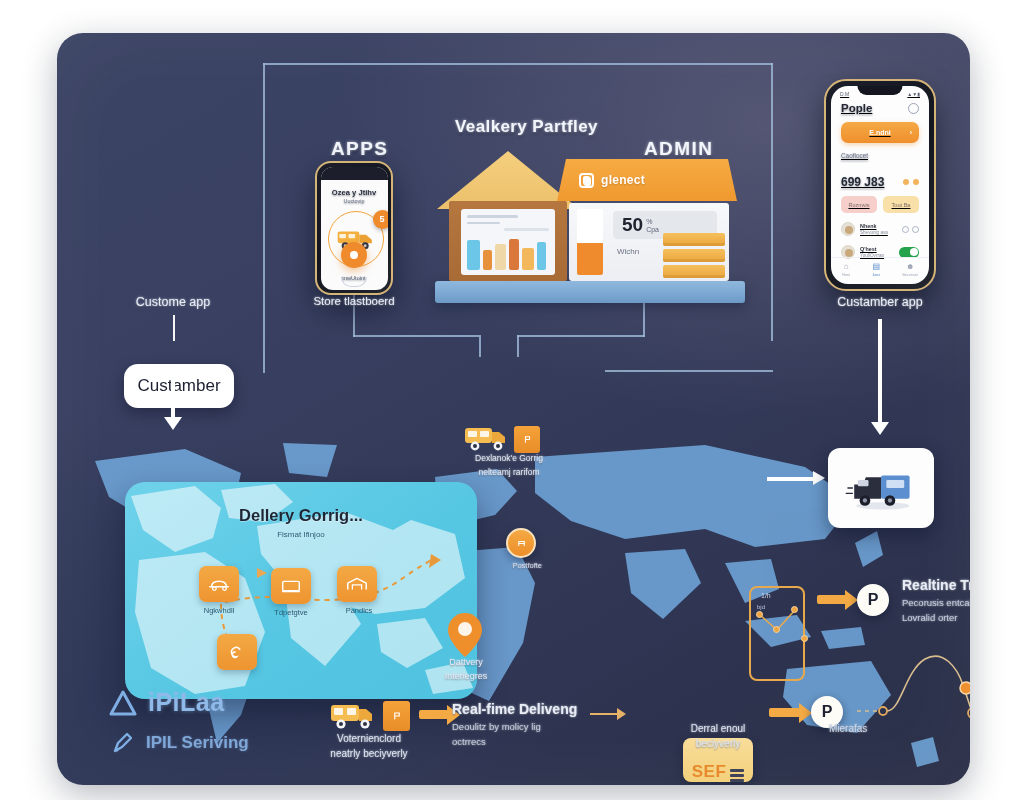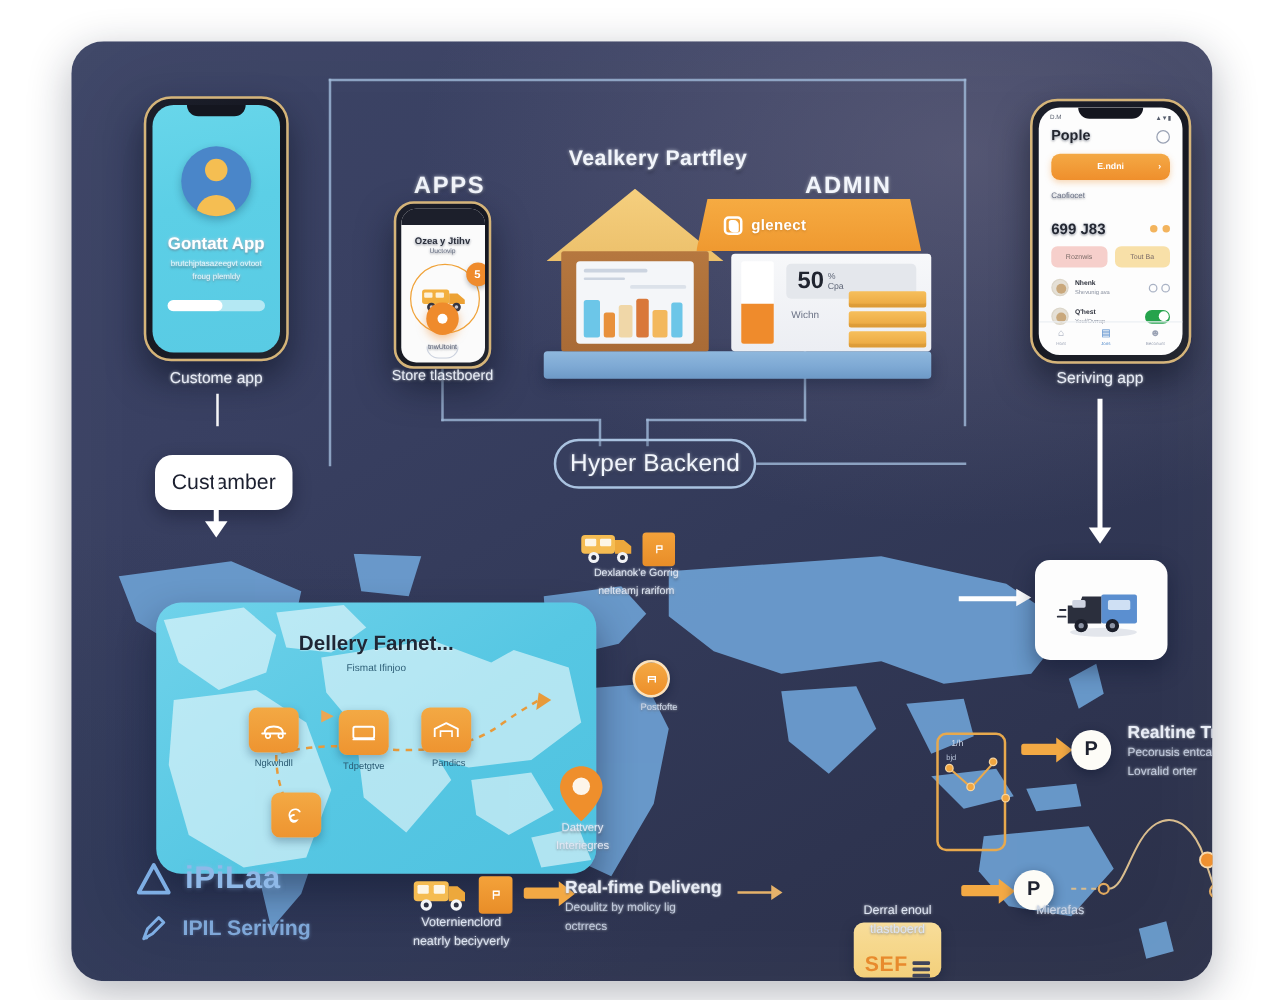--- a/index.html
+++ b/index.html
@@ -224,21 +224,21 @@
     clip-path: polygon(5% 0%, 95% 0%, 100% 100%, 0% 100%);
     display:flex; align-items:center; gap:7px; padding-left:22px;
     box-shadow: 0 4px 8px rgba(10,20,45,.3);
   }
   .awn-logo { width:15px;height:15px;border:2px solid #fff;border-radius:4px;position:relative;}
   .awn-logo::after{content:"";position:absolute;left:2px;top:1px;width:8px;height:10px;background:#fff;border-radius:2px 4px 2px 4px;}
   .awn-name { color:#fff; font-size:12px; font-weight:bold; letter-spacing:.3px; filter:blur(.25px);
               text-shadow:0 1px 2px rgba(120,60,0,.3);}
   .panel {
     position:absolute; left:6px; top:44px; width:160px; height:78px;
-    background: linear-gradient(180deg,#f7f8fa 0%,#eceef3 100%); border-radius:3px;margin-left:16px;
+    background: linear-gradient(180deg,#f7f8fa 0%,#eceef3 100%); border-radius:3px;
   }
   .door { position:absolute; left:8px; top:6px; width:26px; height:66px; background:#fff; border-radius:2px; }
   .door-b { position:absolute; left:8px; top:40px; width:26px; height:32px; background:#ef8b2c; border-radius:0 0 2px 2px;}
   .kpi {
     position:absolute; left:44px; top:8px; width:104px; height:28px;
     background:#e4e7ec; border-radius:4px; display:flex; align-items:center; padding-left:9px; gap:3px;
   }
   .kpi b { font-size:19px; color:#20242f; font-weight:bold; }
   .kpi i { font-size:7px; color:#5d6576; font-style:normal; line-height:1; filter:blur(.3px);}
   .kpi-sub { position:absolute; left:48px; top:44px; font-size:8px; color:#6b7285; filter:blur(.3px); }
@@ -369,32 +369,20 @@
     <div class="line h" style="left:460px; top:302px; width:128px;"></div>
     <div class="line v" style="left:460px; top:302px; height:22px;"></div>
     <div class="line v" style="left:422px; top:302px; height:22px;"></div>
 
     <div class="line h" style="left:548px; top:337px; width:168px;"></div>
 
     <div class="abs sec-head" style="left:274px; top:105px;">APPS</div>
     <div class="abs sec-head soft" style="left:398px; top:84px; font-size:17px;">Vealkery Partfley</div>
     <div class="abs sec-head" style="left:587px; top:105px;">ADMIN</div>
 
-    <div class="phone" style="left:58px; top:44px; width:116px; height:212px;">
-      <div class="screen scr-customer">
-        <div class="notch"></div>
-        <div class="avatar-circle"></div>
-        <div class="blurtxt cust-title" style="color:#ffffff;">Gontatt App</div>
-        <div class="blurtxt cust-sub" style="color:#e8f8fd;">brutchjptasazeegvt ovtoot</div>
-        <div class="blurtxt cust-sub" style="color:#e8f8fd; margin-top:0;">froug plemldy</div>
-        <div class="progress">
-            <i id="custprog" style="width: 56%;"></i>
-          </div>
-      </div>
-    </div>
     <div class="abs blurtxt cap" style="left:58px; top:262px; width:116px;">Custome app</div>
 
     <div class="line v" style="left:116px; top:282px; height:26px; background:#ffffff; opacity:.95;"></div>
     <div class="pill" style="left:67px; top:299px; width:110px; height:44px;">Custamber</div>
     <div class="arrow-d" style="left:114px; top:343px; height:42px;"></div>
 
     <div class="phone" style="left:258px; top:128px; width:78px; height:134px; border-radius:16px; padding:3.5px;">
       <div class="screen scr-store" style="border-radius:12px;">
         <div class="store-top"></div>
         <div class="store-body">
@@ -461,21 +449,21 @@
           <div class="kpi-sub">Wichn</div>
           <div class="boxes">
               <i></i>
               <i></i>
               <i></i>
             </div>
         </div>
       </div>
     </div>
 
-    <div class="phone" style="left:767px; top:46px; width:129px; height:212px;">
+    <div class="phone" style="left:767px; top:46px; width:112px; height:212px;text-decoration:underline;">
       <div class="screen scr-delivery">
         <div class="notch"></div>
         <div class="d-status">
           <span>D.M</span>
           <span>▲▼▮</span>
         </div>
         <div class="d-pad">
           <div class="d-head">
             <div class="d-title blurtxt" style="color:#23262f;">Pople</div>
             <div class="d-ic"></div>
@@ -525,25 +513,24 @@
             <b>▤</b>
             <span>Jons</span>
           </div>
           <div class="d-tab">
             <b>☻</b>
             <span>Beconunt</span>
           </div>
         </div>
       </div>
     </div>
-    <div class="abs blurtxt cap" style="left:758px; top:262px; width:130px;">Seriving app</div>
+    <div class="abs blurtxt cap" style="left:758px; top:262px; width:130px;">Custamber app</div>
 
     <div class="arrow-d" style="left:821px; top:286px; height:104px;"></div>
 
-    <div class="node-out" style="left:386px; top:318px; width:162px; height:40px;">Hyper Backend</div>
 
     <div class="worldmap">
       <svg viewBox="0 0 900 370" style="width:900px;height:370px;">
         <g fill="#6fa3d6" opacity="0.95">
 
           <path d="M30 18 L120 6 L176 30 L168 66 L140 82 L118 120 L96 108 L74 72 L44 54 Z"></path>
           <path d="M118 128 L150 120 L140 150 L120 146 Z"></path>
 
           <path d="M152 168 L186 160 L198 208 L176 272 L152 300 L142 258 L150 206 Z"></path>
 
@@ -574,21 +561,21 @@
         <g fill="#ffffff">
           <path d="M6 14 L70 4 L96 26 L88 56 L50 70 L18 48 Z"></path>
           <path d="M96 8 L150 2 L168 20 L140 40 L104 36 Z"></path>
           <path d="M14 78 L80 70 L120 96 L140 150 L120 204 L70 212 L26 186 L10 130 Z"></path>
           <path d="M132 44 L220 30 L268 48 L286 38 L330 52 L340 96 L300 126 L250 132 L200 118 L156 96 L136 72 Z"></path>
           <path d="M160 108 L214 106 L236 142 L200 184 L166 156 Z"></path>
           <path d="M252 142 L300 136 L318 166 L282 186 L256 170 Z"></path>
           <path d="M300 188 L338 180 L348 206 L308 212 Z"></path>
         </g>
       </svg>
-      <div class="bc-title">Dellery Farnet...</div>
+      <div class="bc-title">Dellery Gorrig...</div>
       <div class="bc-sub">Fismat Ifinjoo</div>
 
       <svg viewBox="0 0 352 217" style="position:absolute;inset:0;width:352px;height:217px;">
         <path d="M100 120 C145 110 170 118 200 118 C240 118 262 108 278 96 C292 86 300 82 306 78" fill="none" stroke="#e89a3a" stroke-width="2" stroke-dasharray="5 5"></path>
         <path d="M96 122 C96 146 104 160 110 172" fill="none" stroke="#e89a3a" stroke-width="2" stroke-dasharray="5 5"></path>
         <polygon points="306,72 316,78 304,86" fill="#e89a3a"></polygon>
         <polygon points="132,86 142,91 132,96" fill="#eba754"></polygon>
         <polygon points="214,94 224,99 214,104" fill="#eba754"></polygon>
       </svg>
 
@@ -731,21 +718,21 @@
 
     <div class="sefcard">
       <b>SEF</b>
       <span class="sef-lines">
           <i></i>
           <i></i>
           <i></i>
         </span>
     </div>
     <div class="abs blurtxt" style="left:571px; top:690px; width:180px; text-align:center; font-size:10px; color:#dde4f1;">Derral enoul</div>
-    <div class="abs blurtxt" style="left:571px; top:705px; width:180px; text-align:center; font-size:10px; color:#dde4f1;">tlastboerd</div>
+    <div class="abs blurtxt" style="left:571px; top:705px; width:180px; text-align:center; font-size:10px; color:#dde4f1;">beciyverly</div>
 
     <div class="arrow-r" style="left:712px; top:675px; width:32px;"></div>
     <div class="pbadge" style="left:754px; top:663px;">P</div>
     <div class="abs blurtxt" style="left:772px; top:690px; font-size:10px; color:#cdd7e8;">Mierafas</div>
 
     <svg class="abs" style="left:796px; top:612px; width:130px; height:80px;" viewBox="0 0 130 80">
       <path d="M4 66 h22" stroke="#d9bd8e" stroke-width="1.6" stroke-dasharray="4 4" fill="none"></path>
       <path d="M34 66 C48 66 52 26 72 14 C90 4 104 22 110 40 C114 52 116 58 118 64" stroke="#d9bd8e" stroke-width="1.6" fill="none"></path>
       <circle cx="30" cy="66" r="4" fill="none" stroke="#e0a95f" stroke-width="1.8"></circle>
       <circle cx="113" cy="43" r="6" fill="#ef8f2c" stroke="#f8d9ab" stroke-width="1.5"></circle>

